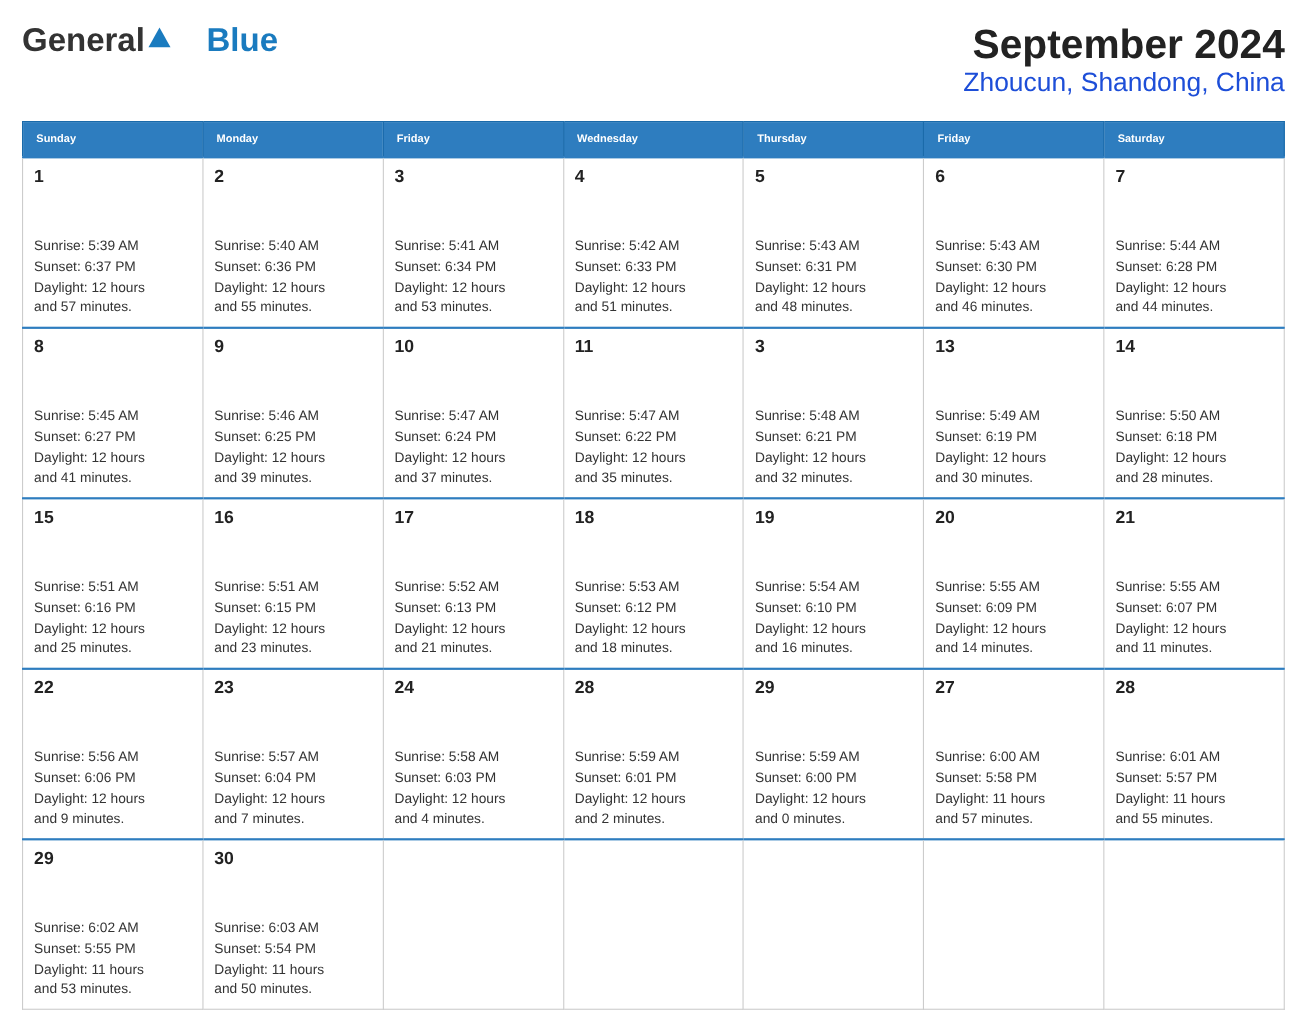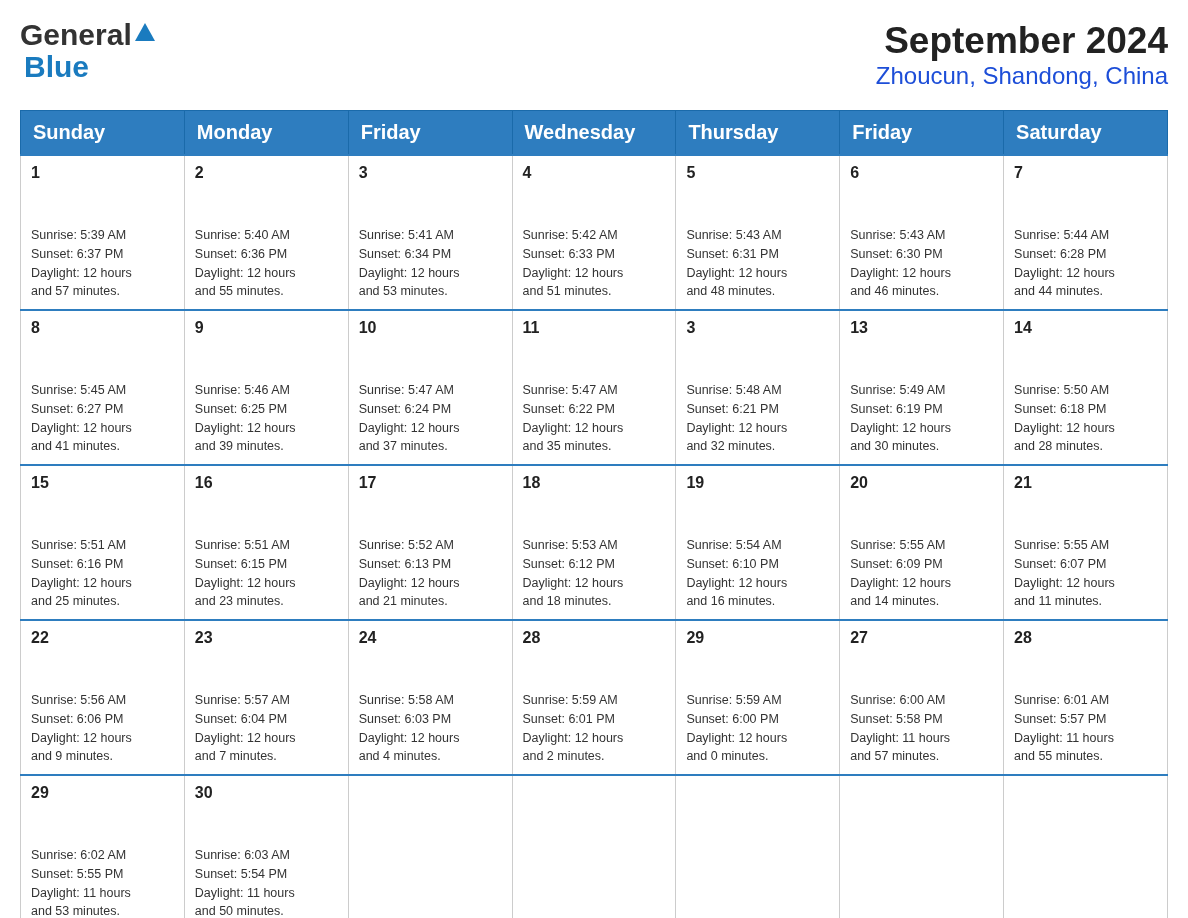--- a/index.html
+++ b/index.html
@@ -29,21 +29,21 @@
       font-weight: normal;
       color: #1d4ed8;
     }
     .calendar {
       width: 100%;
       border-collapse: collapse;
     }
     .calendar th {
       background-color: #2e7dbf;
       color: #fff;
-      font-size: 20px;
+      font-size: 10px;
       font-weight: bold;
       padding: 10px 12px;
       text-align: left;
       border: 1px solid #1a6aaa;
     }
     .calendar td {
       border: 1px solid #ccc;
       vertical-align: top;
       padding: 8px 10px;
       width: calc(100% / 7);
@@ -68,32 +68,33 @@
       border-top: 2px solid #2e7dbf;
     }
     .calendar tbody tr:not(:first-child) td {
       border-top: 2px solid #2e7dbf;
     }
     .empty-cell {
       background: #fff;
     }
     .logo-wrapper {
       display: flex;
-      flex-direction: column;
-      align-items: flex-start;
+      flex-direction: row;
+      align-items: center;
     }
     .logo-line1 {
       display: flex;
       align-items: center;
       line-height: 1;
     }
     .logo-line2 {
       display: flex;
       align-items: center;
       padding-left: 4px;
+      margin-left: 29px;
     }
   </style>
 </head>
 <body>
 
 <div class="header">
   <div class="logo-wrapper">
     <div class="logo-line1">
       <span style="font-size:30px;font-weight:bold;color:#333;">General</span>
       <span style="display:inline-block;width:0;height:0;border-left:10px solid transparent;border-right:10px solid transparent;border-bottom:18px solid #1a7bbf;margin-left:3px;position:relative;top:-3px;"></span>

